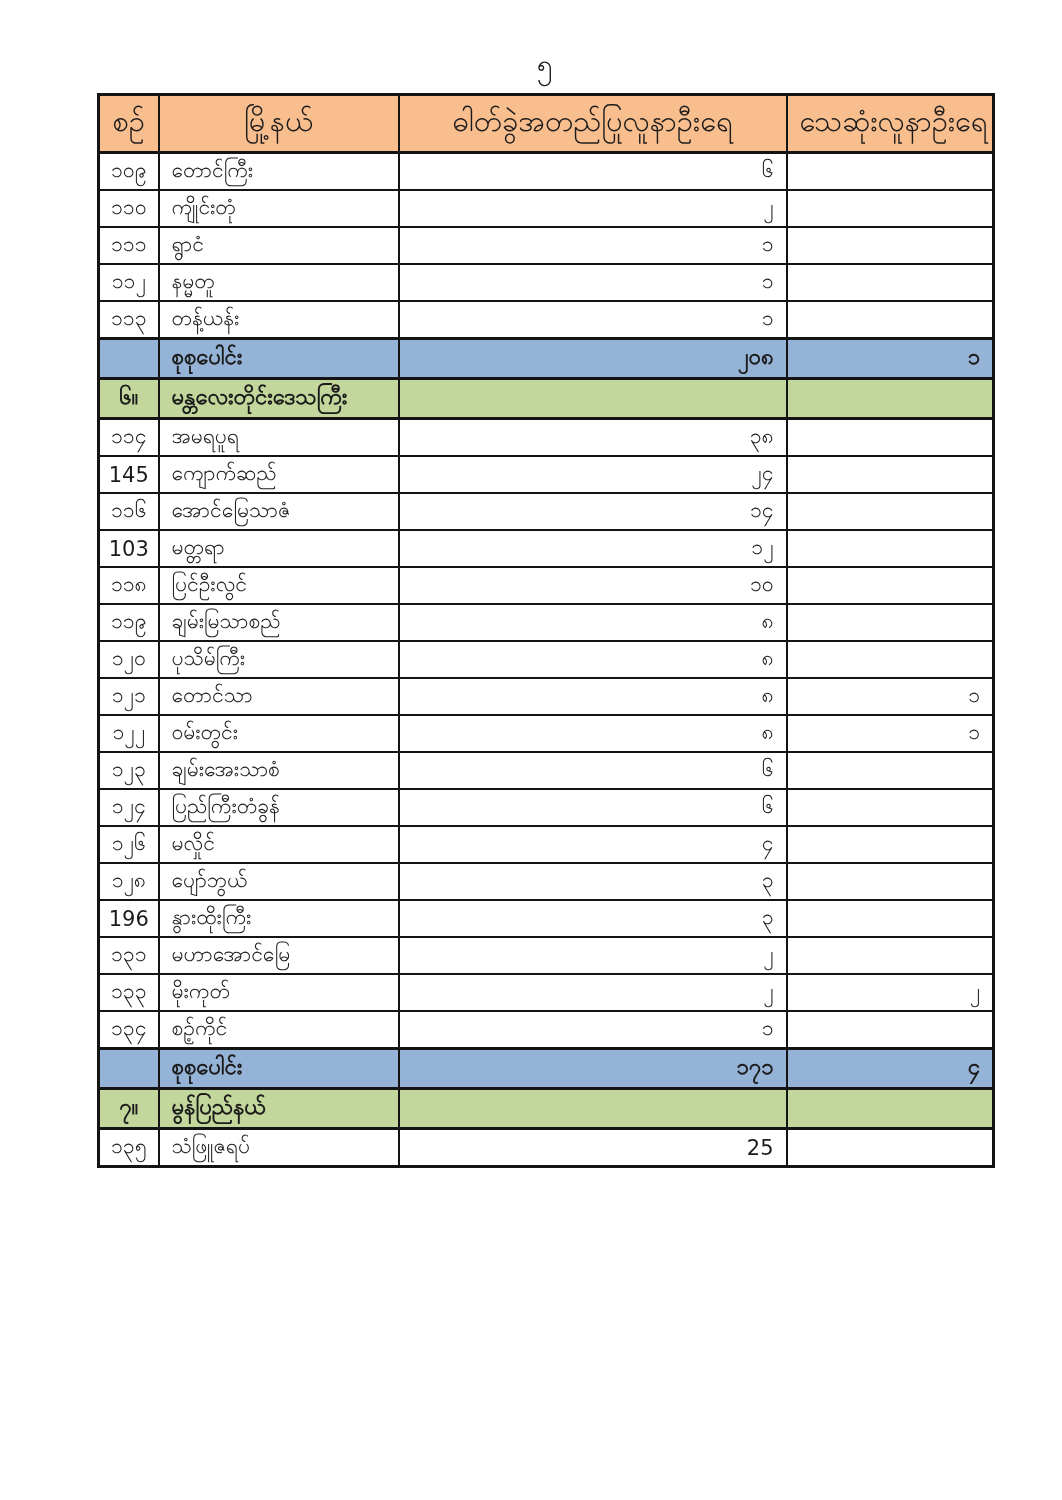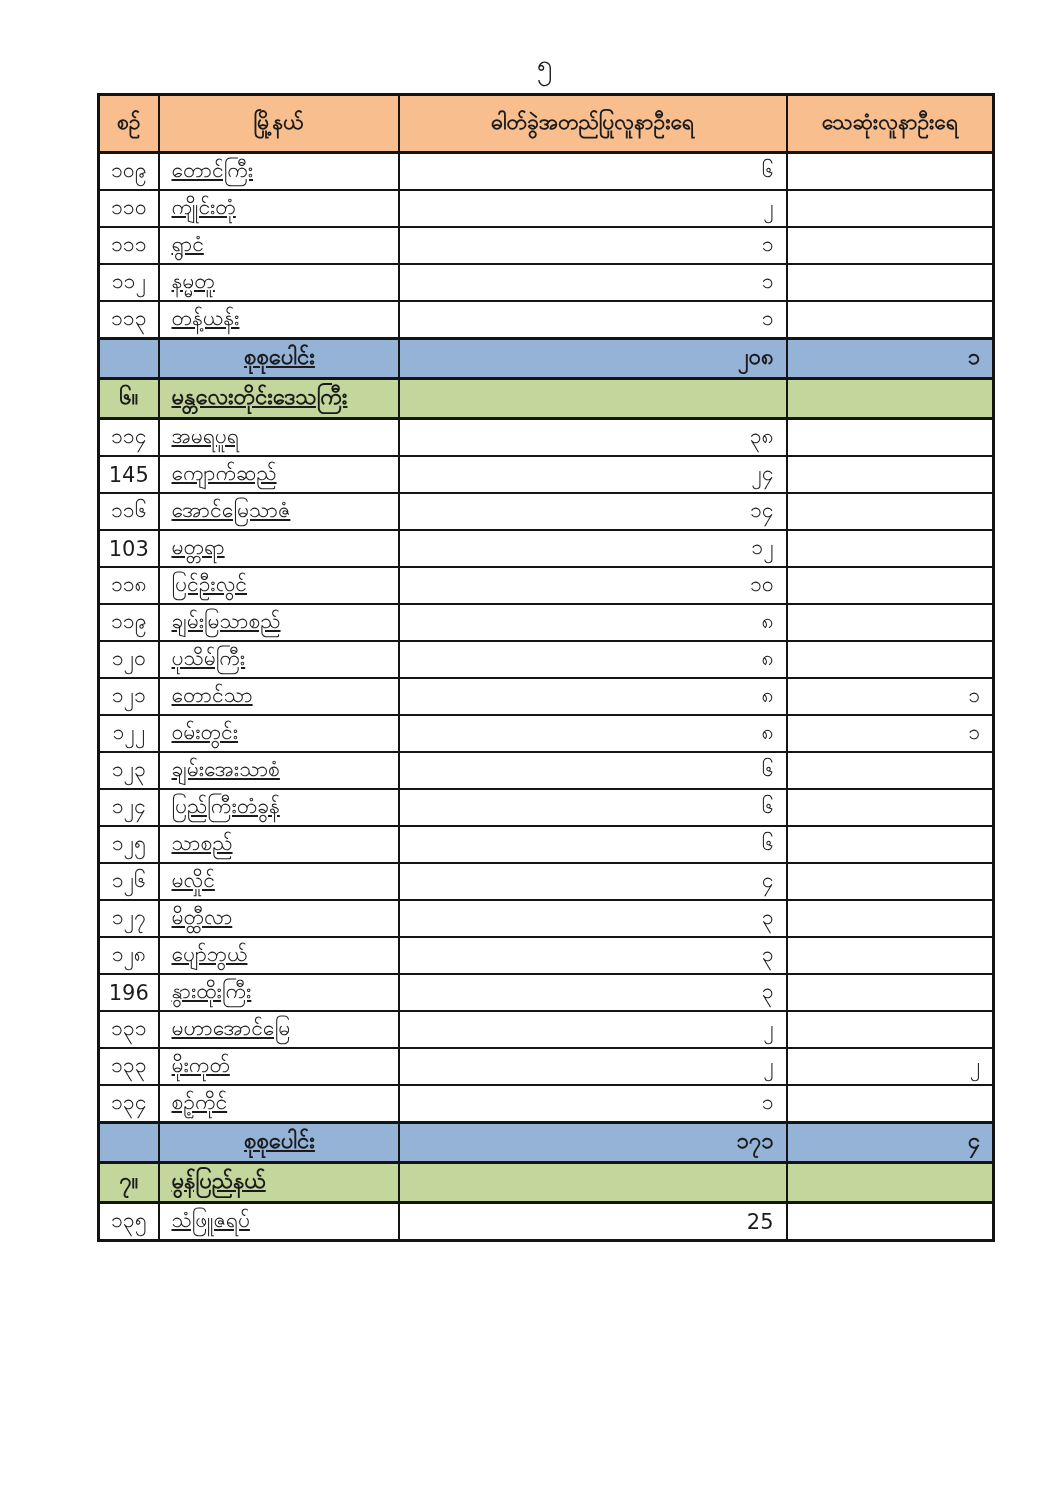--- a/index.html
+++ b/index.html
@@ -44,45 +44,45 @@
   }
   th, td {
     border: 2px solid var(--border);
     overflow: hidden;
     white-space: nowrap;
     vertical-align: middle;
   }
   thead th {
     background: var(--header-bg);
     height: 58px;
-    font-weight: bold;
-    font-size: 21px;
+    font-weight: normal;
+    font-size: 29px;
     text-align: center;
     border-bottom: 3px solid var(--border);
     padding: 2px 12px;
   }
   tbody td {
     height: 36.7px;
     font-size: 21px;
     background: #ffffff;
     padding: 2px 4px;
   }
   .c-no { text-align: center; }
-  .c-township { text-align: left; padding-left: 12px; text-decoration: underline; }
+  .c-township { text-align: left; padding-left: 12px; }
   .c-confirmed, .c-deaths { text-align: right; padding-right: 12px; }
   .row-total td {
     background: var(--total-bg);
     font-weight: bold;
     font-size: 22px;
     border-top-width: 3px;
     border-bottom-width: 3px;
     text-align: right;
   }
   .row-total .c-township {
-    text-align: center;
+    text-align: left;
     padding-right: 10px;
   }
   .row-section td {
     background: var(--section-bg);
     font-weight: bold;
     font-size: 22px;
     border-top-width: 3px;
     border-bottom-width: 3px;
   }
   .row-section .c-no { text-align: center; }
@@ -210,35 +210,23 @@
         <td class="c-confirmed">၆</td>
         <td class="c-deaths"></td>
       </tr>
       <tr class="row-data">
         <td class="c-no">၁၂၄</td>
         <td class="c-township">ပြည်ကြီးတံခွန်</td>
         <td class="c-confirmed">၆</td>
         <td class="c-deaths"></td>
       </tr>
       <tr class="row-data">
-        <td class="c-no">၁၂၅</td>
-        <td class="c-township">သာစည်</td>
-        <td class="c-confirmed">၆</td>
-        <td class="c-deaths"></td>
-      </tr>
-      <tr class="row-data">
         <td class="c-no">၁၂၆</td>
         <td class="c-township">မလှိုင်</td>
         <td class="c-confirmed">၄</td>
-        <td class="c-deaths"></td>
-      </tr>
-      <tr class="row-data">
-        <td class="c-no">၁၂၇</td>
-        <td class="c-township">မိတ္ထီလာ</td>
-        <td class="c-confirmed">၃</td>
         <td class="c-deaths"></td>
       </tr>
       <tr class="row-data">
         <td class="c-no">၁၂၈</td>
         <td class="c-township">ပျော်ဘွယ်</td>
         <td class="c-confirmed">၃</td>
         <td class="c-deaths"></td>
       </tr>
       <tr class="row-data">
         <td class="c-no">196</td>

